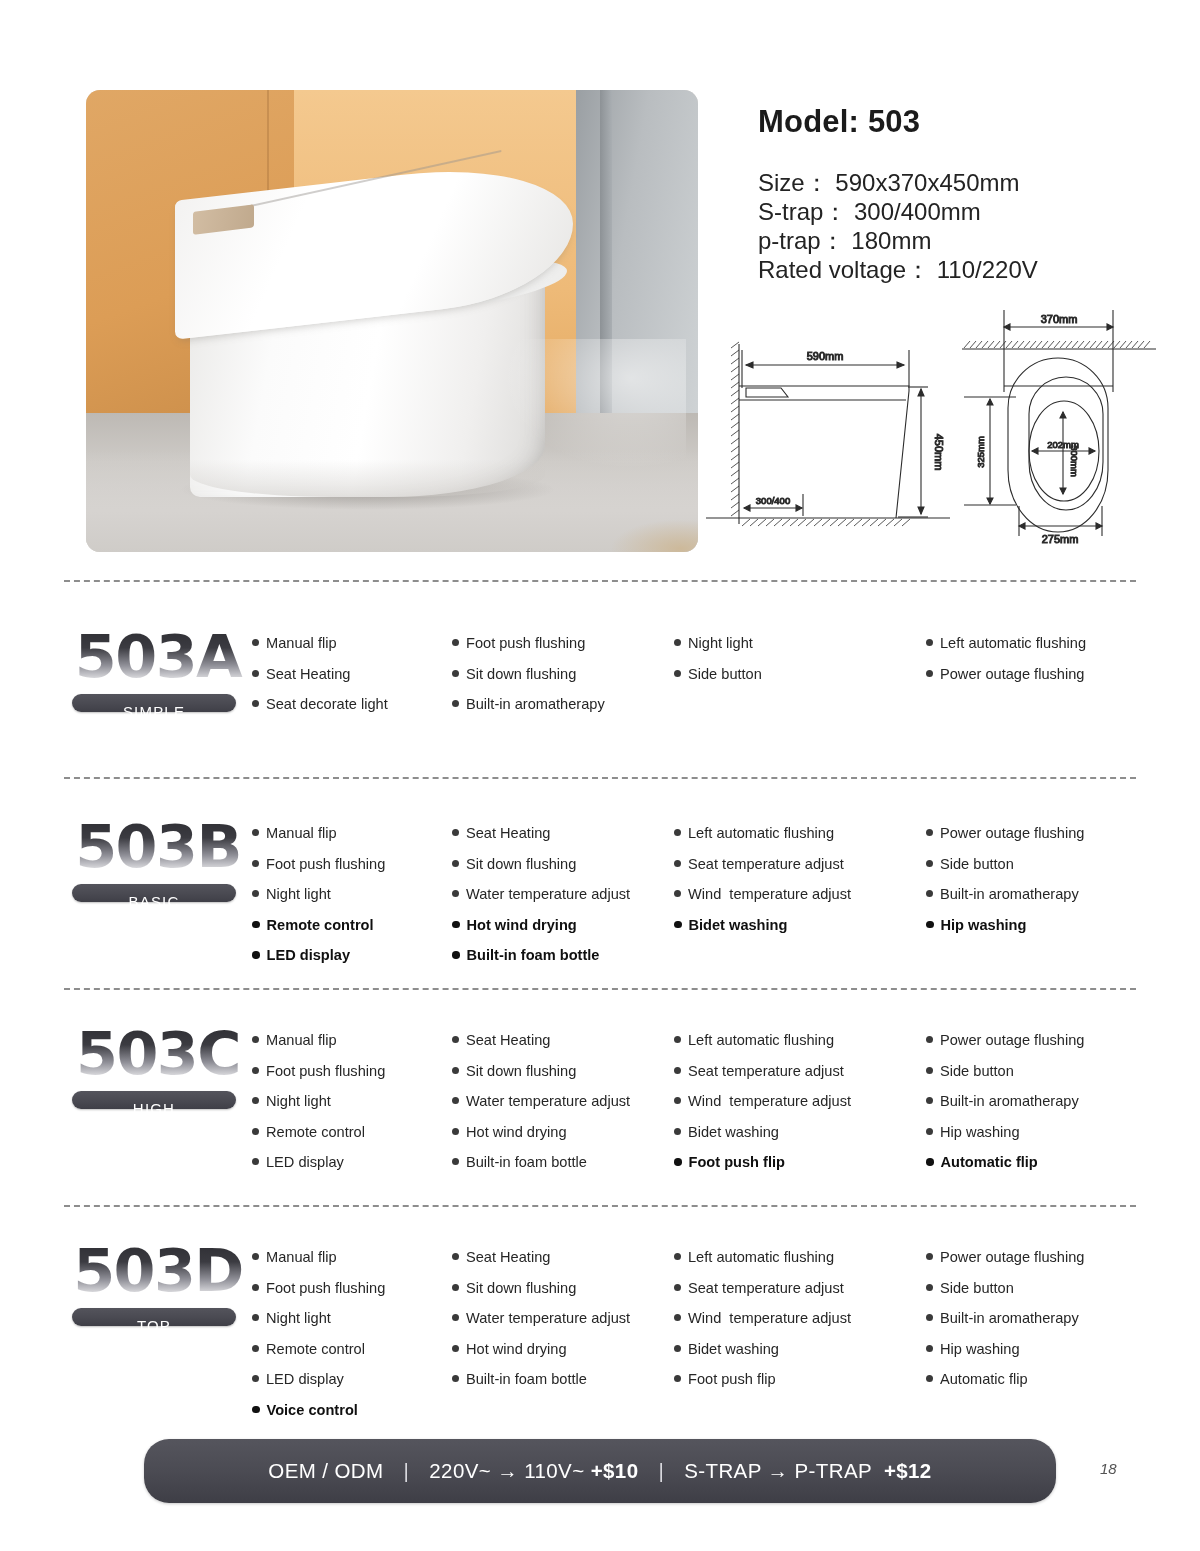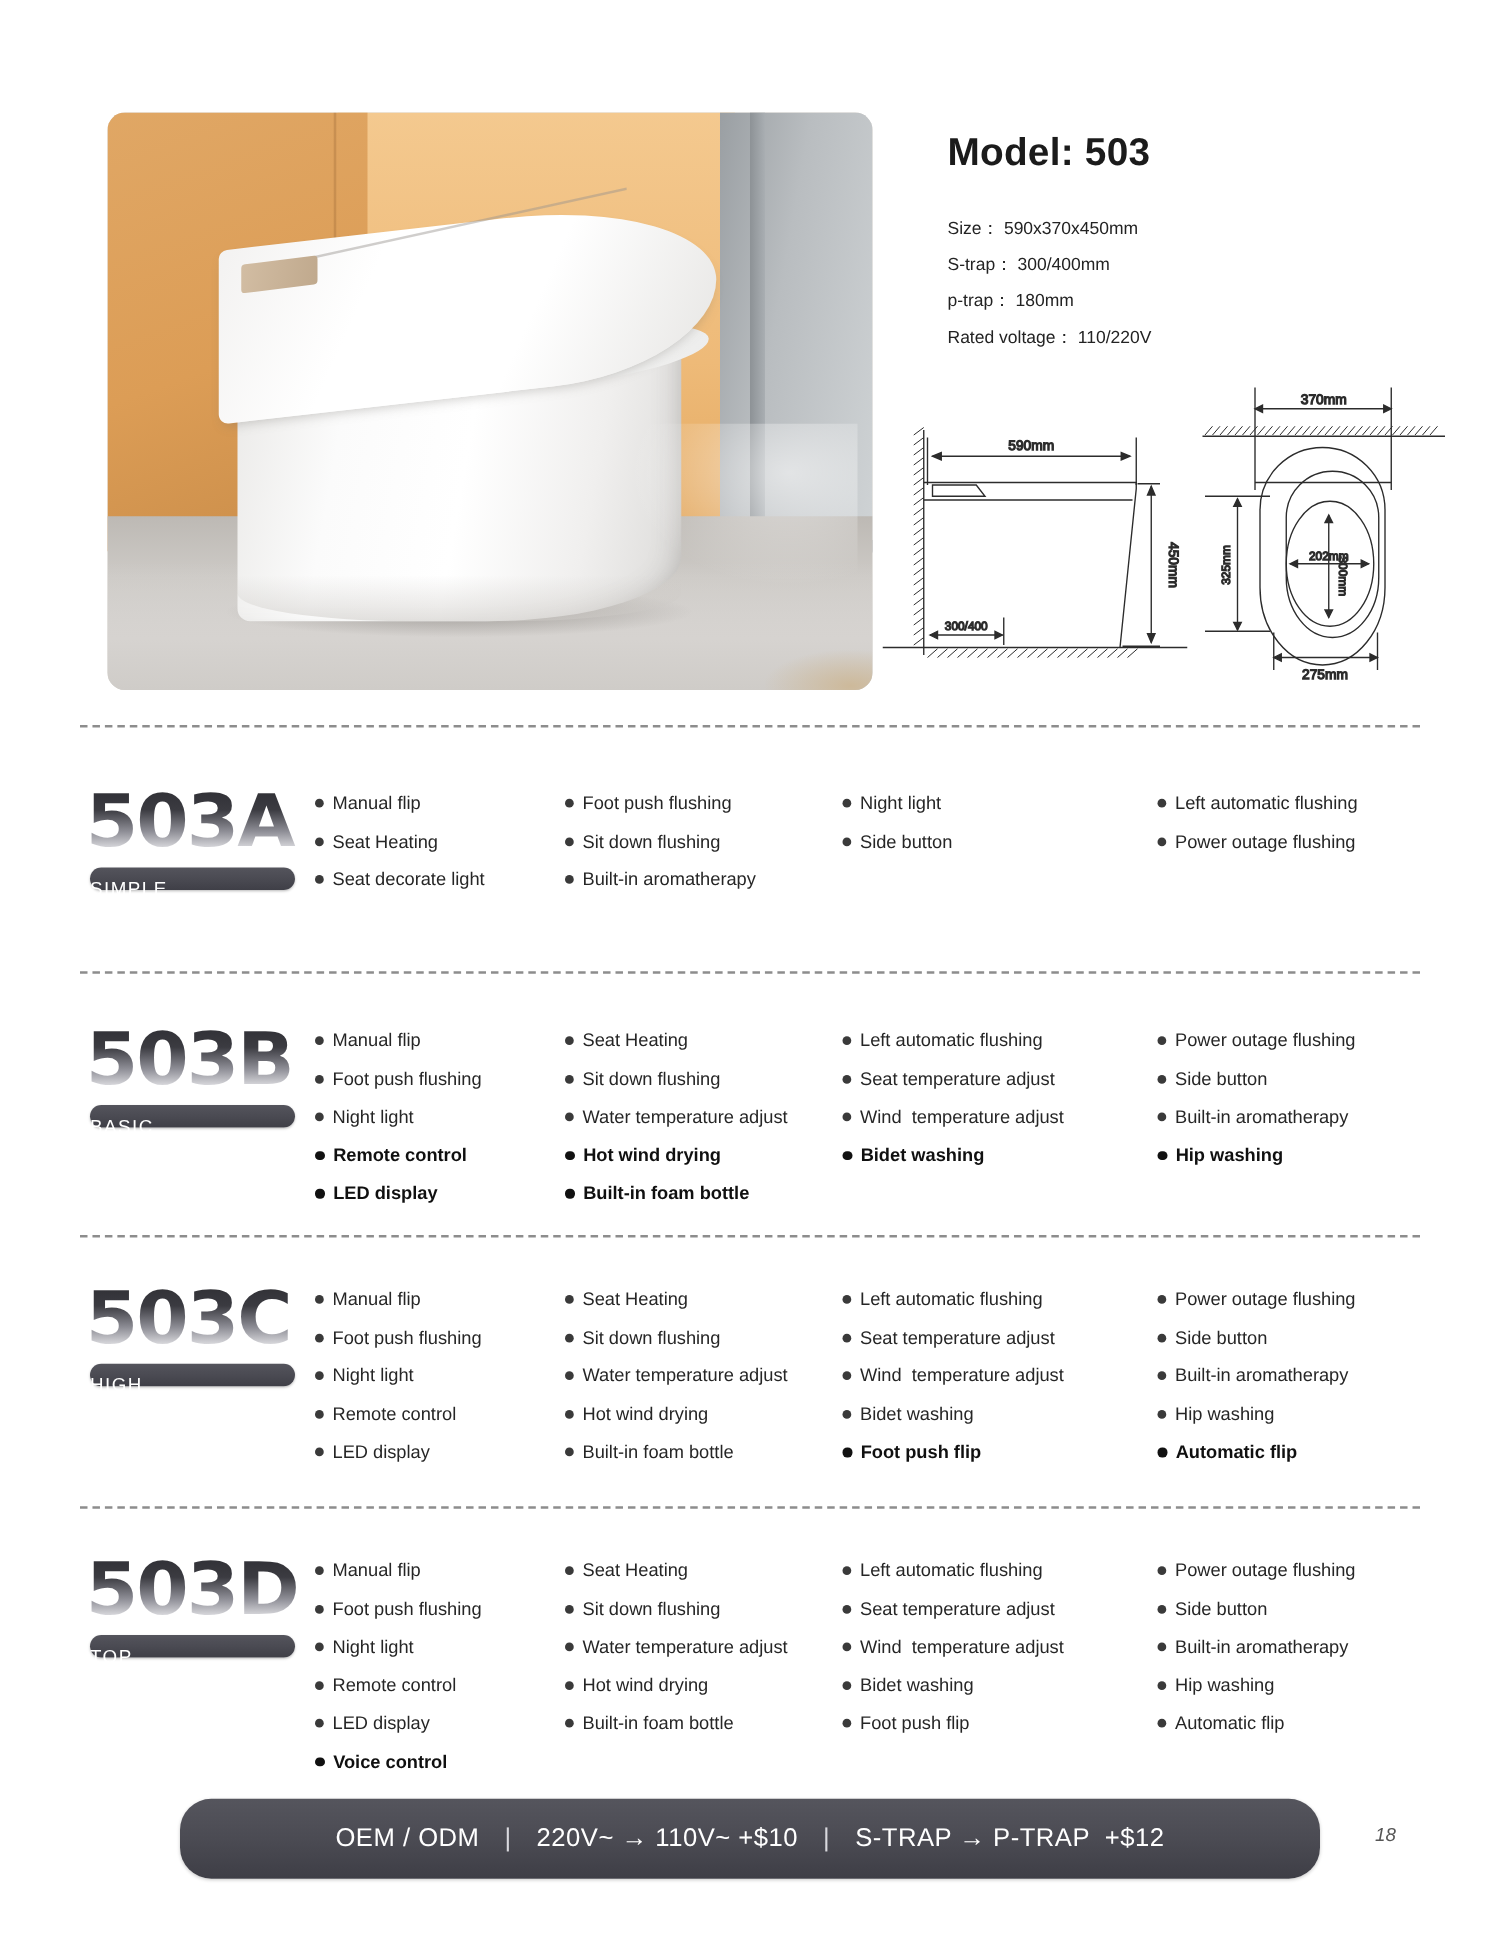--- a/index.html
+++ b/index.html
@@ -109,36 +109,36 @@
   }
   .tl-gap {
     position: absolute; left: 16%; top: 34%; width: 60%; height: 3px;
     background: rgba(160,156,152,.5);
     transform: skewY(-6deg);
   }
 
   .spec { position: absolute; left: 758px; top: 100px; width: 420px; }
   .spec-title { font-size: 31px; font-weight: bold; color: #1b1b1b; letter-spacing: .2px; }
   .spec-list { margin-top: 28px; }
-  .spec-row { font-size: 14px; color: #232323; line-height: 29px; white-space: pre; }
+  .spec-row { font-size: 24px; color: #232323; line-height: 29px; white-space: pre; }
 
   
   .draw { position: absolute; stroke: #2c2c2c; }
   .dim-text { font-size: 9.5px; fill: #1d1d1d; font-family: "Liberation Sans", sans-serif; }
   .dim-text-11 { font-size: 11px; fill: #1d1d1d; font-family: "Liberation Sans", sans-serif; }
 
   
   .divider {
     position: absolute; left: 64px; width: 1072px; height: 0;
     border-top: 2px dashed #8d8d8d;
   }
 
   
   .section { position: absolute; left: 0; width: 1200px; }
-  .badge-col { position: absolute; left: 72px; top: 0; width: 172px; }
+  .badge-col { position: absolute; left: 72px; top: 0; width: 172px; text-align: center; }
   .model-code {
     font-size: 58px; font-weight: 900; line-height: 58px;
     font-family: "DejaVu Sans", sans-serif;
     letter-spacing: -1.5px;
     background: linear-gradient(180deg, #2e2e33 0%, #3b3b41 34%, #8e8e96 64%, #d6d6da 86%, #f3f3f5 100%);
     -webkit-background-clip: text; background-clip: text;
     color: transparent; -webkit-text-fill-color: transparent;
     transform: scaleX(1.04);
   }
   .tier-badge {
@@ -172,21 +172,21 @@
   
   .footer-bar {
     position: absolute; left: 144px; top: 1439px;
     width: 912px; height: 64px; border-radius: 25px;
     background: linear-gradient(180deg, #55555d 0%, #4b4b53 50%, #3e3e46 100%);
     display: flex; align-items: center; justify-content: center;
     color: #ffffff; font-size: 20.5px; letter-spacing: .4px;
     box-shadow: 0 1px 3px rgba(0,0,0,.22);
   }
   .fb-item { white-space: pre; }
-  .fb-strong { font-weight: normal; }
+  .fb-strong { font-weight: bold; }
   .fb-sep { color: #d9d9de; padding: 0 20px; }
   .page-num {
     position: absolute; left: 1100px; top: 1460px;
     font-size: 15px; color: #555555; font-style: italic;
   }
 </style>
 </head>
 <body>
 
 <div class="page">

